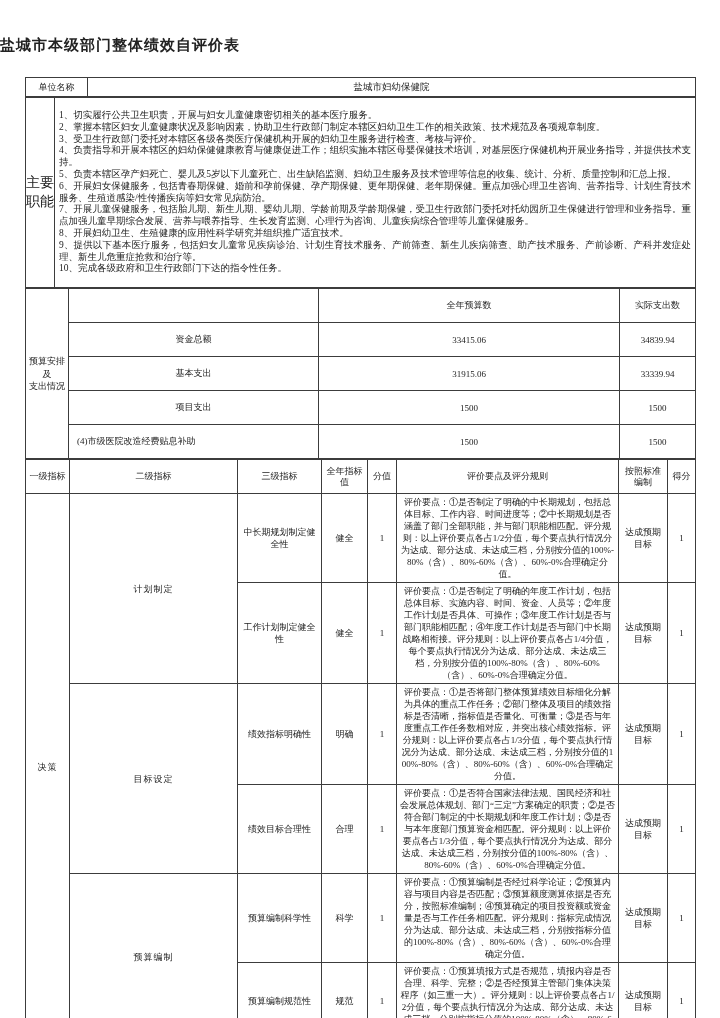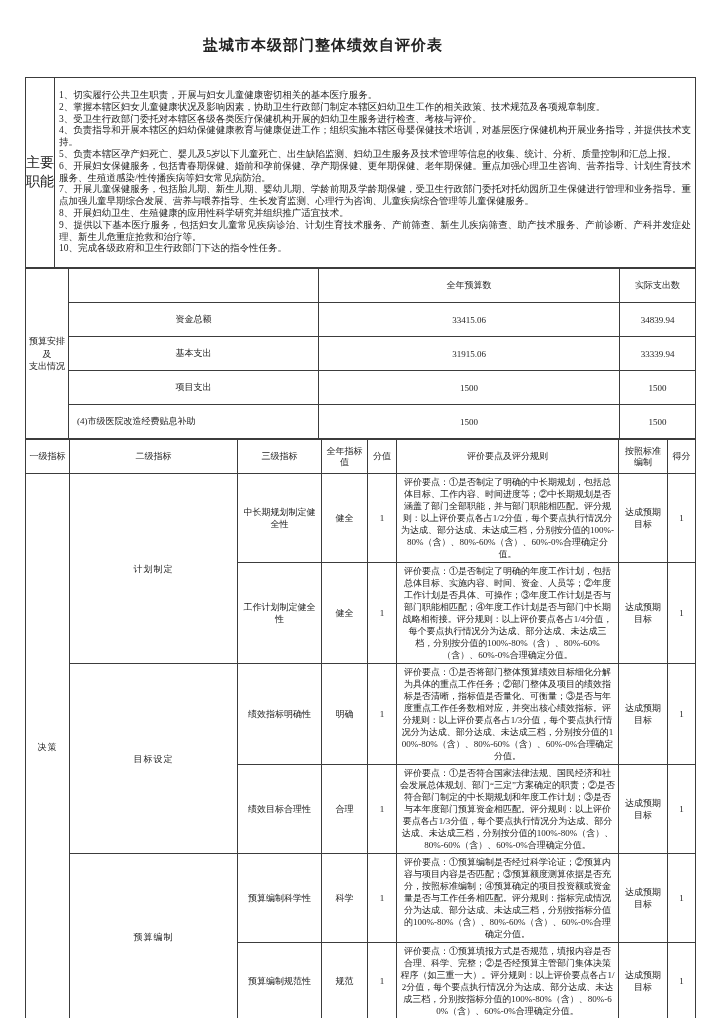--- a/index.html
+++ b/index.html
@@ -6,22 +6,22 @@
   .page{
     position:relative;
     width:720px;height:1018px;
     background:#ffffff;
     font-family:"Liberation Serif","DejaVu Serif",serif;
     color:#222;
     overflow:hidden;
     margin:0 auto;
   }
   .doc-title{
-    position:absolute;top:36px;left:16px;width:614px;
-    text-align:center;font-size:15px;font-weight:bold;letter-spacing:1px;
+    position:absolute;top:36px;left:0;width:614px;
+    text-align:left;font-size:15px;font-weight:bold;letter-spacing:1px;
   }
   .doc-year{
     position:absolute;top:61px;left:0;width:720px;
     text-align:center;font-size:10.5px;
   }
   .tables{position:absolute;top:77px;left:25px;width:670px;}
   table{
     width:670px;border-collapse:collapse;table-layout:fixed;
   }
   td{
@@ -60,20 +60,32 @@
 </style>
 </head>
 <body>
 
 <div class="page">
 
   <div class="doc-title">盐城市本级部门整体绩效自评价表</div>
 
   <div class="tables">
 
+    <table>
+      <colgroup>
+          <col style="width:62px">
+          <col style="width:608px">
+        </colgroup>
+      <tbody>
+          <tr class="unit-row">
+        <td class="center" style="font-size:9px">单位名称</td>
+        <td class="center">盐城市妇幼保健院</td>
+      </tr>
+    </tbody>
+      </table>
 
     <table>
       <colgroup>
           <col style="width:29px">
           <col style="width:641px">
         </colgroup>
       <tbody>
           <tr>
         <td class="lbl" style="height:164px">主要职能</td>
         <td class="func-cell">1、切实履行公共卫生职责，开展与妇女儿童健康密切相关的基本医疗服务。

